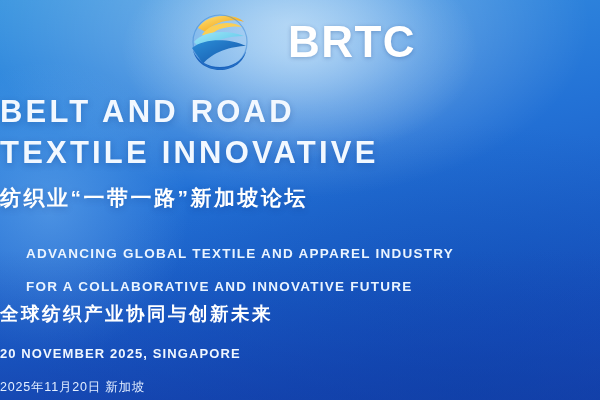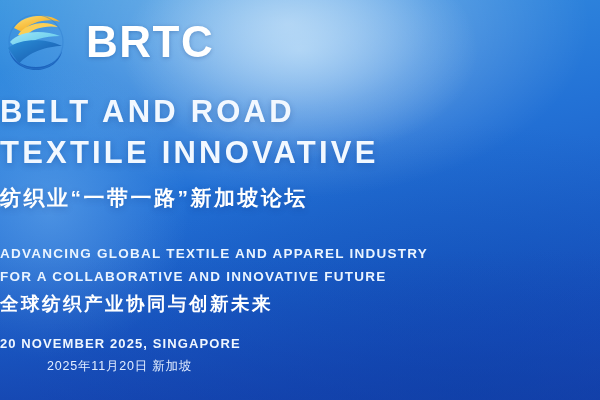--- a/index.html
+++ b/index.html
@@ -50,21 +50,22 @@
   }
 
   
   .logo-row {
     position: absolute;
     left: 0;
     right: 0;
     top: 6px;
     display: flex;
     align-items: center;
-    gap: 14px;
+    justify-content: center;
+    gap: 32px;
     z-index: 3;
   }
   .logo-mark {
     width: 72px;
     height: 72px;
     position: relative;
     flex: 0 0 auto;
   }
   .logo-text {
     font-size: 44px;
@@ -101,41 +102,41 @@
     color: #ffffff;
     text-shadow: 0 2px 6px rgba(0,40,110,0.25);
   }
   .sub-en {
     margin-top: 30px;
     font-size: 13.5px;
     font-weight: bold;
     letter-spacing: 1.25px;
     line-height: 1.75;
     color: #eaf4ff;
+    padding-left: 26px;
   }
   .sub-cn {
     margin-top: 2px;
     font-size: 18.5px;
     font-weight: bold;
     letter-spacing: 2.5px;
     color: #ffffff;
   }
   .date-en {
     margin-top: 20px;
     font-size: 13px;
     font-weight: bold;
     letter-spacing: 1.1px;
     color: #f0f7ff;
   }
   .date-cn {
-    margin-top: 7px;
+    margin-top: 18px;
     font-size: 12.5px;
     letter-spacing: 0.8px;
     color: #e3eeff;
-    padding-left: 47px;
   }
 </style>
 </head>
 <body>
 
 <div class="poster">
 
   <div class="glow-top"></div>
   <div class="glow-left"></div>
 
@@ -170,20 +171,20 @@
     </div>
     <div class="logo-text">BRTC</div>
   </div>
 
   <div class="content">
     <div class="title-en">BELT AND ROAD</div>
     <div class="title-en">TEXTILE INNOVATIVE</div>
     <div class="title-cn">纺织业“一带一路”新加坡论坛</div>
 
     <div class="sub-en">ADVANCING GLOBAL TEXTILE AND APPAREL INDUSTRY</div>
-    <div class="sub-en" style="margin-top:0">FOR A COLLABORATIVE AND INNOVATIVE FUTURE</div>
+    <div class="sub-en" style="margin-top:10px">FOR A COLLABORATIVE AND INNOVATIVE FUTURE</div>
     <div class="sub-cn">全球纺织产业协同与创新未来</div>
 
     <div class="date-en">20 NOVEMBER 2025, SINGAPORE</div>
     <div class="date-cn">2025年11月20日 新加坡</div>
   </div>
 
 </div>
 
 </body></html>

